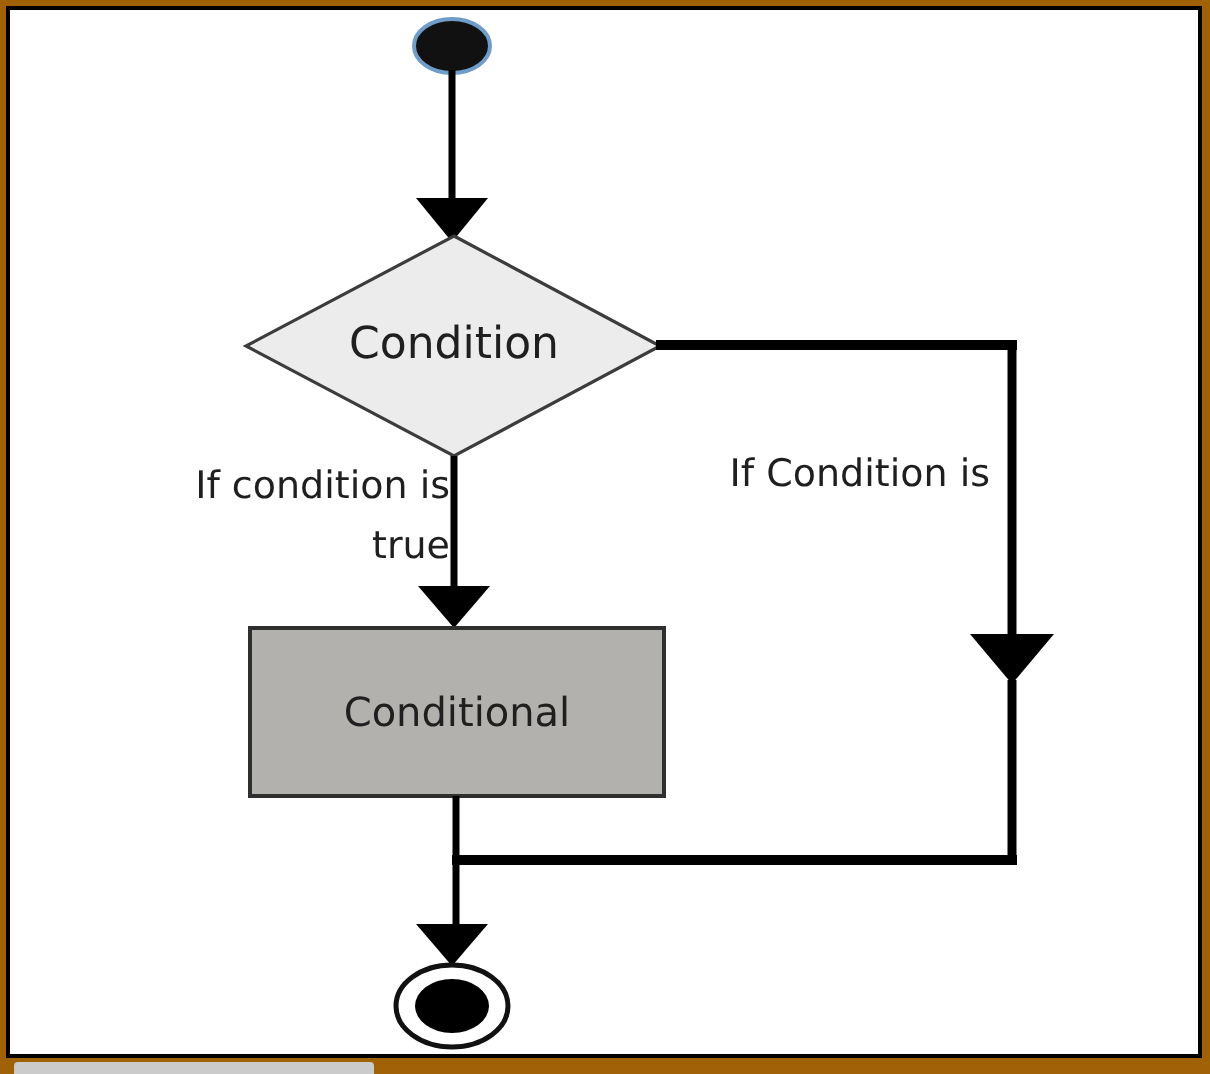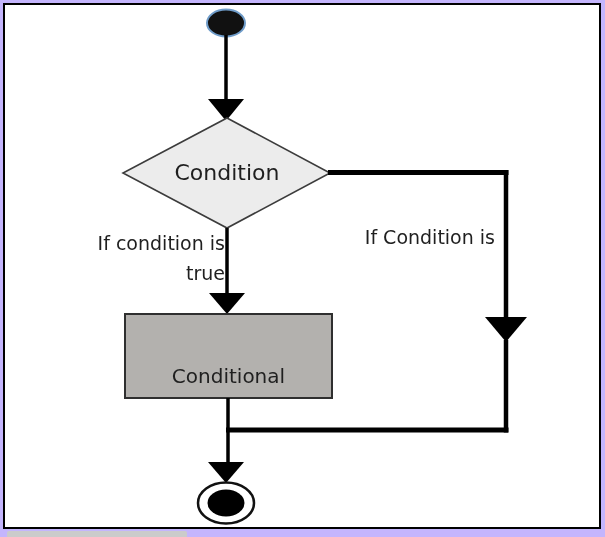--- a/index.html
+++ b/index.html
@@ -5,21 +5,21 @@
   html, body {
     margin: 0;
     padding: 0;
     background: #ffffff;
     font-family: "DejaVu Sans", "Liberation Sans", sans-serif;
   }
   #stage {
     position: relative;
     width: 605px;
     height: 537px;
-    background: #c4b5fd;
+    background: #a16207;
     overflow: hidden;
   }
   #frame {
     position: absolute;
     left: 3px;
     top: 3px;
     width: 598px;
     height: 526px;
     box-sizing: border-box;
     border: 2px solid #000000;
@@ -50,21 +50,20 @@
     left: 125px;
     top: 314px;
     width: 207px;
     height: 84px;
     font-size: 20px;
     line-height: 31px;
     display: flex;
     flex-direction: column;
     justify-content: center;
     align-items: center;
-    margin-top: 20px;
   }
   #true-label {
     left: 45px;
     top: 228px;
     width: 180px;
     font-size: 19px;
     line-height: 30px;
   }
   #false-label {
     left: 309px;

